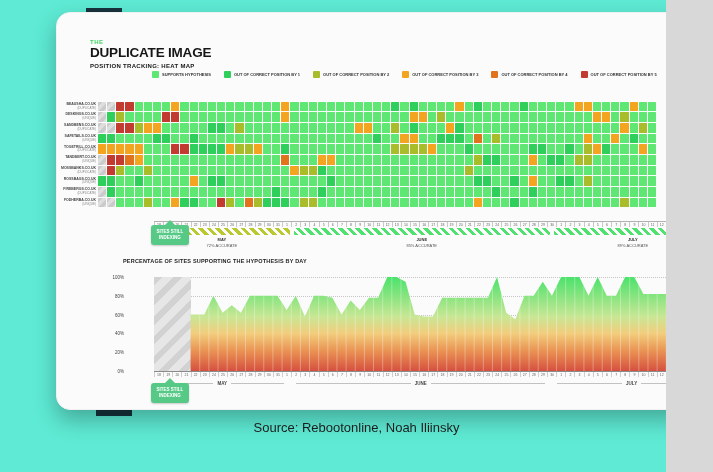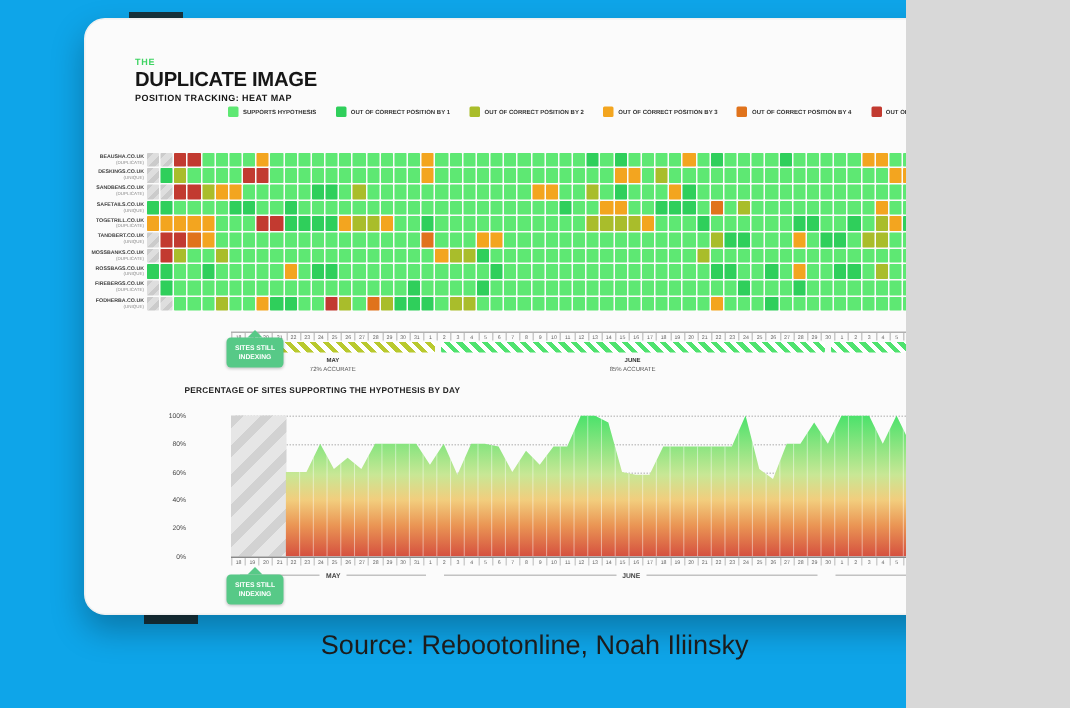--- a/index.html
+++ b/index.html
@@ -1,17 +1,17 @@
 <!DOCTYPE html>
 <html><head>
 <meta charset="utf-8">
 <style>
   html,body{margin:0;padding:0;background:#d8d8d8;}
   *{box-sizing:border-box;font-family:"Liberation Sans","DejaVu Sans",sans-serif;}
-  #stage{position:relative;width:604px;height:472px;background:#0ea5e9;overflow:hidden;}
+  #stage{position:relative;width:666px;height:472px;background:#5eead4;overflow:hidden;}
 
   .dark-sq{position:absolute;background:#17333d;}
   #sq-top{left:86px;top:8px;width:36px;height:32px;}
   #sq-bottom{left:96px;top:384px;width:36px;height:32px;}
 
   #card{position:absolute;left:56px;top:12px;width:632px;height:398px;background:#fbfbfb;
         border-radius:14px;box-shadow:0 10px 22px rgba(0,0,0,.28);border:1px solid #f0f0f0;}
 
   
   #hdr{position:absolute;left:33px;top:26px;line-height:1;}
@@ -72,21 +72,21 @@
         background:repeating-linear-gradient(135deg,#d2d2d2 0 6px,#e6e6e6 6px 14px);}
   #bc-svg{position:absolute;left:0;top:0;}
   .ylab{position:absolute;right:620px;font-size:4.5px;color:#444;transform:translateY(-50%);}
   #bc-axis{position:absolute;left:97px;top:358px;width:558px;border-top:1px solid #8a8a8a;display:flex;}
   #bc-axis span{flex:1;text-align:center;font-size:3.5px;color:#666;border-left:1px solid #cfcfcf;padding-top:1px;overflow:hidden;}
   #bc-months{position:absolute;left:97px;top:368px;width:558px;display:flex;}
   .xmonth{display:flex;align-items:center;gap:4px;padding:0 6px;}
   .xmonth .line{flex:1;height:1px;background:#c2c2c2;}
   .xmonth .xm-lab{font-size:4.5px;font-weight:bold;color:#444;}
 
-  #source{position:absolute;left:0;top:420px;width:713px;text-align:center;font-size:18px;color:#1c1c1c;}
+  #source{position:absolute;left:0;top:420px;width:713px;text-align:center;font-size:13px;color:#1c1c1c;}
 </style>
 </head>
 <body>
 
 <div id="stage">
   <div id="sq-top" class="dark-sq"></div>
   <div id="sq-bottom" class="dark-sq"></div>
 
   <div id="card">
 

